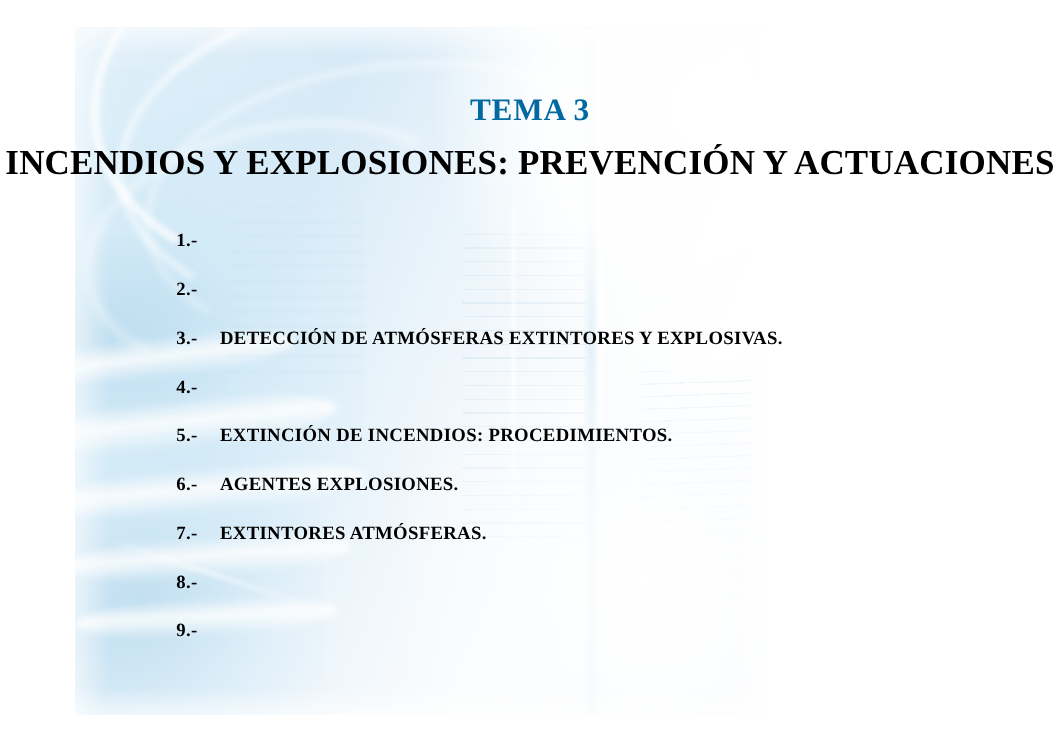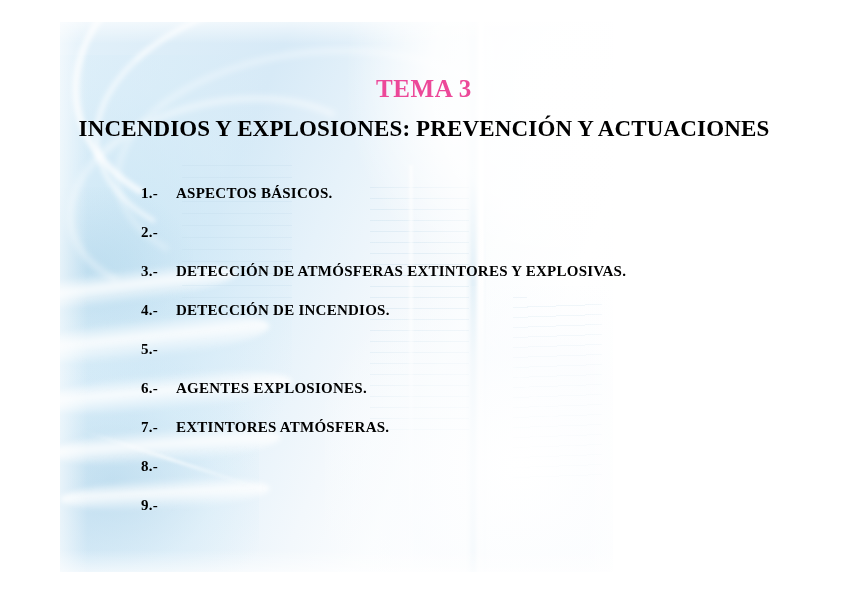--- a/index.html
+++ b/index.html
@@ -259,31 +259,31 @@
     width: 848px; height: 599px;
   }
 
   #slide-title {
     position: absolute;
     left: 0; top: 75px;
     width: 848px;
     text-align: center;
     font-size: 25px;
     font-weight: bold;
-    color: #ec4899;
+    color: #0369a1;
     letter-spacing: 0.6px;
     line-height: 1.1;
   }
 
   #slide-subtitle {
     position: absolute;
     left: 0; top: 116px;
     width: 848px;
     text-align: center;
-    font-size: 23px;
+    font-size: 28px;
     font-weight: bold;
     color: #000000;
     letter-spacing: 0.15px;
     line-height: 1.1;
     white-space: nowrap;
   }
 
   #toc-list {
     position: absolute;
     left: 141px;
@@ -352,39 +352,38 @@
   <div id="text-layer">
 
     <div id="slide-title">TEMA 3</div>
 
     <div id="slide-subtitle">INCENDIOS Y EXPLOSIONES: PREVENCIÓN Y ACTUACIONES</div>
 
     <div id="toc-list">
 
       <div class="toc-item">
         <span class="toc-num">1.-</span>
-        <span class="toc-label">ASPECTOS BÁSICOS.</span>
       </div>
 
       <div class="toc-item">
         <span class="toc-num">2.-</span>
       </div>
 
       <div class="toc-item">
         <span class="toc-num">3.-</span>
         <span class="toc-label">DETECCIÓN DE ATMÓSFERAS EXTINTORES Y EXPLOSIVAS.</span>
       </div>
 
       <div class="toc-item">
         <span class="toc-num">4.-</span>
-        <span class="toc-label">DETECCIÓN DE INCENDIOS.</span>
       </div>
 
       <div class="toc-item">
         <span class="toc-num">5.-</span>
+        <span class="toc-label">EXTINCIÓN DE INCENDIOS: PROCEDIMIENTOS.</span>
       </div>
 
       <div class="toc-item">
         <span class="toc-num">6.-</span>
         <span class="toc-label">AGENTES EXPLOSIONES.</span>
       </div>
 
       <div class="toc-item">
         <span class="toc-num">7.-</span>
         <span class="toc-label">EXTINTORES ATMÓSFERAS.</span>

